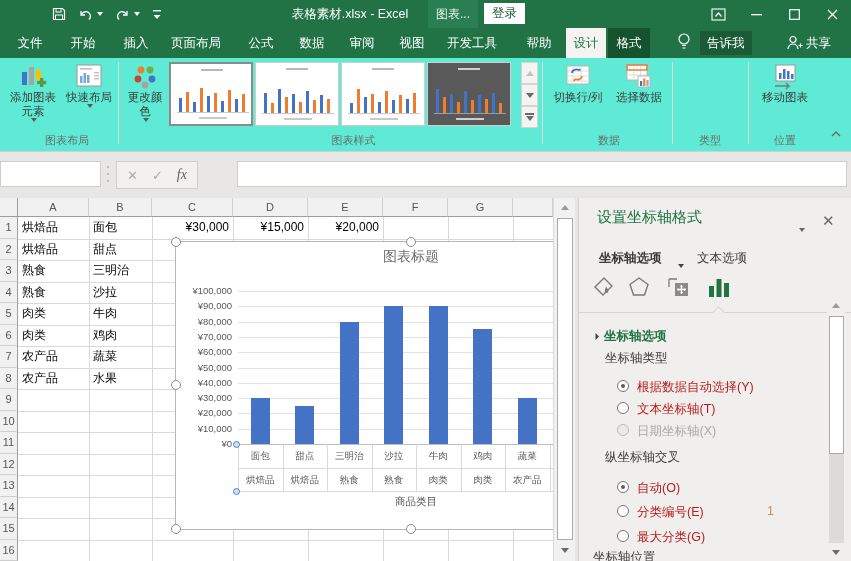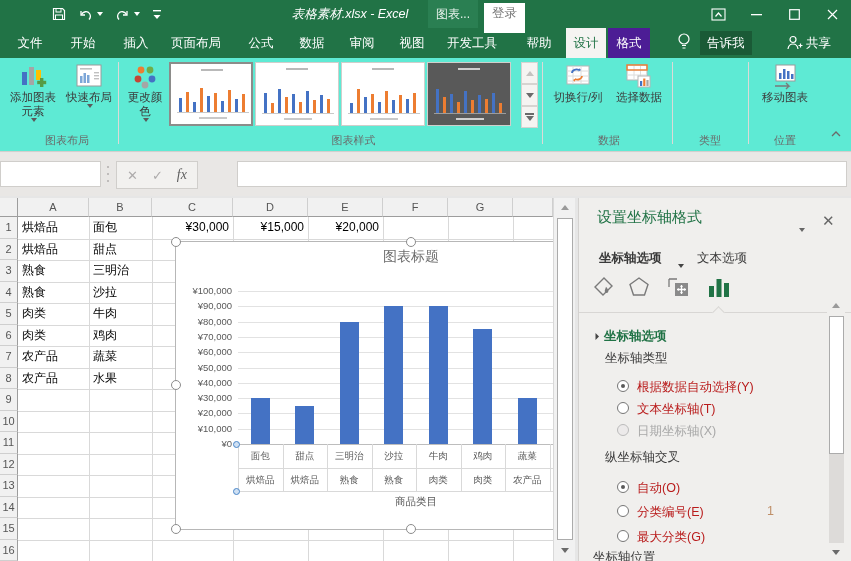--- a/index.html
+++ b/index.html
@@ -8,31 +8,31 @@
     background:#e6e6e6;
     font-family:"Liberation Sans","DejaVu Sans",sans-serif;
     -webkit-font-smoothing:antialiased;
   }
   
   .header{position:absolute;left:0;top:0;width:851px;height:58px;background:#217346;}
   .titlebar{position:absolute;left:0;top:0;width:851px;height:28px;color:#fff;}
   .qat{position:absolute;left:52px;top:0;height:28px;display:flex;align-items:center;gap:12px;}
   .qat .qbtn{display:flex;align-items:center;gap:2px;}
   .win-title{position:absolute;left:240px;width:220px;top:0;height:28px;line-height:28px;
-    text-align:center;font-size:12.5px;color:#fff;white-space:nowrap;font-style:italic;}
+    text-align:center;font-size:12.5px;color:#fff;white-space:nowrap;}
   .ctx-label{position:absolute;left:428px;top:0;height:28px;line-height:28px;padding:0 8px;
     background:#2a7f52;color:#e8f2ec;font-size:12px;}
-  .signin{position:absolute;left:484px;top:3px;height:30px;line-height:21px;padding:0 8px;
-    background:#fff;color:#737373;font-size:12.5px;}
+  .signin{position:absolute;left:484px;top:3px;height:21px;line-height:21px;padding:0 8px;
+    background:#fff;color:#14532d;font-size:12.5px;}
   .winbtns{position:absolute;right:0;top:0;height:28px;display:flex;align-items:center;}
   .winbtn{width:38px;height:28px;display:flex;align-items:center;justify-content:center;color:#fff;}
   .tabrow{position:absolute;left:0;top:28px;width:851px;height:30px;}
   .tab{position:absolute;top:0;height:30px;line-height:30px;text-align:center;color:#fff;font-size:12.5px;white-space:nowrap;}
   .tab.active{background:#f5f4f2;color:#217346;}
-  .tab.contextual{background:#4c1d95;}
+  .tab.contextual{background:#14532d;}
   .tellme{position:absolute;left:700px;top:3px;height:24px;line-height:24px;padding:0 7px;background:#1a5a36;color:#fff;font-size:12.5px;}
   .bulb{position:absolute;left:676px;top:4px;}
   .share{position:absolute;left:806px;top:0;height:30px;line-height:30px;color:#fff;font-size:12.5px;}
   .share-ic{position:absolute;left:786px;top:6px;}
   
   .ribbon{position:absolute;left:0;top:58px;width:851px;height:94px;background:#5eead4;border-bottom:1px solid #d2cfcc;box-sizing:border-box;}
   .grp-label{position:absolute;bottom:3px;text-align:center;font-size:11px;color:#6a6a6a;}
   .rdiv{position:absolute;top:4px;height:82px;width:1px;background:#dcdad7;}
   .bigbtn{position:absolute;top:2px;display:flex;flex-direction:column;align-items:center;color:#444;}
   .bigbtn .ic{height:30px;display:flex;align-items:flex-end;justify-content:center;}

